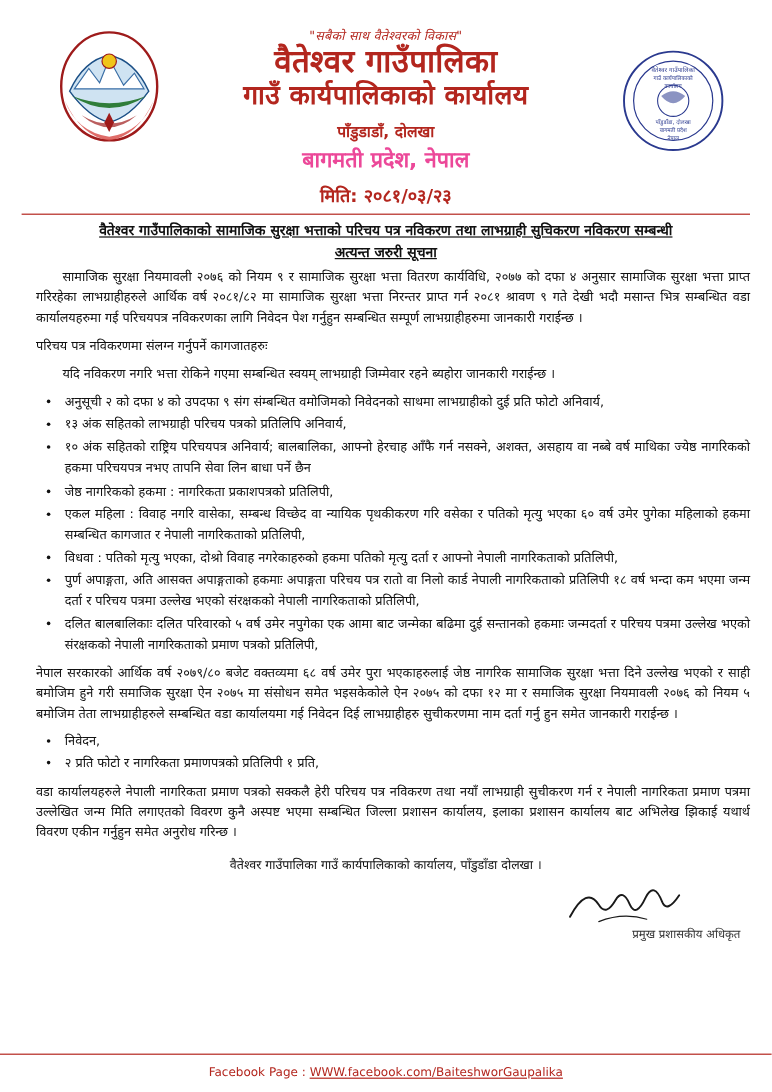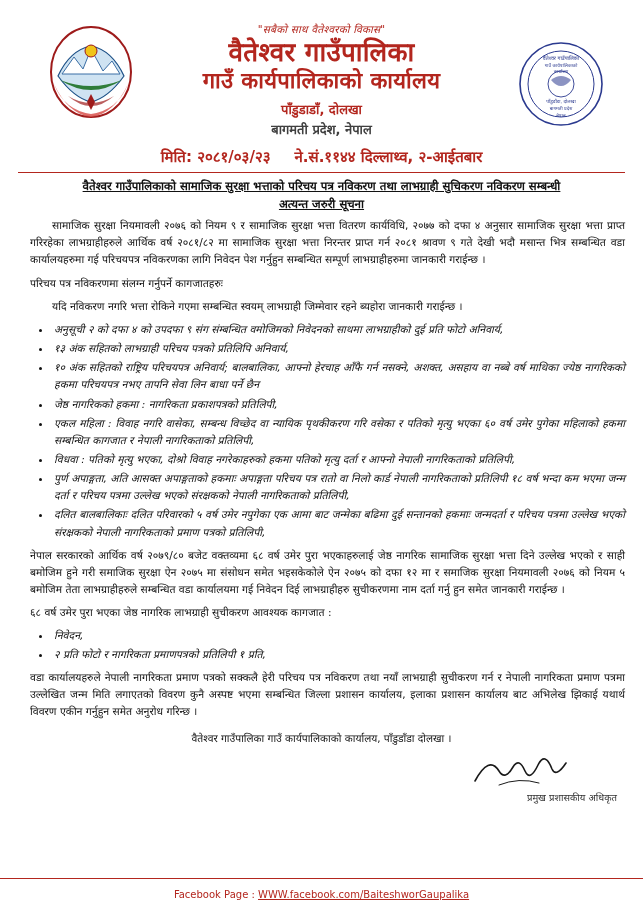--- a/index.html
+++ b/index.html
@@ -46,22 +46,22 @@
     margin-top:1px;
     letter-spacing:.3px;
   }
   .addr1{
     font-size:13px;
     color:#b3261e;
     margin-top:5px;
     font-weight:bold;
   }
   .addr2{
-    font-size:13px;
-    color:#404040;
+    font-size:18px;
+    color:#ec4899;
     margin-top:2px;
     font-weight:bold;
   }
   .emblem{
     position:absolute;
     left:30px;top:14px;
     width:86px;height:96px;
   }
   .emblem svg{display:block;}
   .stamp{
@@ -112,21 +112,20 @@
   .para.indent{text-indent:22px;}
   ul.bullets{
     margin:2px 0 6px 0;
     padding-left:34px;
     list-style:disc;
   }
   ul.bullets li{
     margin-bottom:2px;
     text-align:justify;
     padding-left:2px;
-    font-style:italic;
   }
   ul.bullets.tight li{margin-bottom:1px;}
   .sign-line{
     text-align:center;
     font-size:10.4px;
     margin-top:10px;
   }
   
   .sig-wrap{
     margin-top:4px;
@@ -191,21 +190,20 @@
     </div>
 
     <div class="slogan">"सबैको साथ वैतेश्वरको विकास"</div>
     <div class="org-name">वैतेश्वर गाउँपालिका</div>
     <div class="org-sub">गाउँ कार्यपालिकाको कार्यालय</div>
     <div class="addr1">पाँडुडाडाँ, दोलखा</div>
     <div class="addr2">बागमती प्रदेश, नेपाल</div>
 
     <div class="meta-row">
       <span>मिति: २०८१/०३/२३</span>
-      <span>ने.सं.११४४ दिल्लाथ्व, २-आईतबार</span>
     </div>
     <hr class="hr-red">
   </div>
 
   <div class="doc-title">वैतेश्वर गाउँपालिकाको सामाजिक सुरक्षा भत्ताको परिचय पत्र नविकरण तथा लाभग्राही सुचिकरण नविकरण सम्बन्धी</div>
   <div class="doc-subtitle">अत्यन्त जरुरी सूचना</div>
 
   <div class="body">
 
     <p class="para indent">सामाजिक सुरक्षा नियमावली २०७६ को नियम ९ र सामाजिक सुरक्षा भत्ता वितरण कार्यविधि, २०७७ को दफा ४ अनुसार सामाजिक सुरक्षा भत्ता प्राप्त गरिरहेका लाभग्राहीहरुले आर्थिक वर्ष २०८१/८२ मा सामाजिक सुरक्षा भत्ता निरन्तर प्राप्त गर्न २०८१ श्रावण ९ गते देखी भदौ मसान्त भित्र सम्बन्धित वडा कार्यालयहरुमा गई परिचयपत्र नविकरणका लागि निवेदन पेश गर्नुहुन सम्बन्धित सम्पूर्ण लाभग्राहीहरुमा जानकारी गराईन्छ ।</p>
@@ -217,21 +215,20 @@
       <li>१३ अंक सहितको लाभग्राही परिचय पत्रको प्रतिलिपि अनिवार्य,</li>
       <li>१० अंक सहितको राष्ट्रिय परिचयपत्र अनिवार्य; बालबालिका, आफ्नो हेरचाह आँफै गर्न नसक्ने, अशक्त, असहाय वा नब्बे वर्ष माथिका ज्येष्ठ नागरिकको हकमा परिचयपत्र नभए तापनि सेवा लिन बाधा पर्ने छैन</li>
       <li>जेष्ठ नागरिकको हकमा : नागरिकता प्रकाशपत्रको प्रतिलिपी,</li>
       <li>एकल महिला : विवाह नगरि वासेका, सम्बन्ध विच्छेद वा न्यायिक पृथकीकरण गरि वसेका र पतिको मृत्यु भएका ६० वर्ष उमेर पुगेका महिलाको हकमा सम्बन्धित कागजात र नेपाली नागरिकताको प्रतिलिपी,</li>
       <li>विधवा : पतिको मृत्यु भएका, दोश्रो विवाह नगरेकाहरुको हकमा पतिको मृत्यु दर्ता र आफ्नो नेपाली नागरिकताको प्रतिलिपी,</li>
       <li>पुर्ण अपाङ्गता, अति आसक्त अपाङ्गताको हकमाः अपाङ्गता परिचय पत्र रातो वा निलो कार्ड नेपाली नागरिकताको प्रतिलिपी १८ वर्ष भन्दा कम भएमा जन्म दर्ता र परिचय पत्रमा उल्लेख भएको संरक्षकको नेपाली नागरिकताको प्रतिलिपी,</li>
       <li>दलित बालबालिकाः दलित परिवारको ५ वर्ष उमेर नपुगेका एक आमा बाट जन्मेका बढिमा दुई सन्तानको हकमाः जन्मदर्ता र परिचय पत्रमा उल्लेख भएको संरक्षकको नेपाली नागरिकताको प्रमाण पत्रको प्रतिलिपी,</li>
     </ul>
 
     <p class="para">नेपाल सरकारको आर्थिक वर्ष २०७९/८० बजेट वक्तव्यमा ६८ वर्ष उमेर पुरा भएकाहरुलाई जेष्ठ नागरिक सामाजिक सुरक्षा भत्ता दिने उल्लेख भएको र साही बमोजिम हुने गरी समाजिक सुरक्षा ऐन २०७५ मा संसोधन समेत भइसकेकोले ऐन २०७५ को दफा १२ मा र समाजिक सुरक्षा नियमावली २०७६ को नियम ५ बमोजिम तेता लाभग्राहीहरुले सम्बन्धित वडा कार्यालयमा गई निवेदन दिई लाभग्राहीहरु सुचीकरणमा नाम दर्ता गर्नु हुन समेत जानकारी गराईन्छ ।</p>
-    <p class="para">६८ वर्ष उमेर पुरा भएका जेष्ठ नागरिक लाभग्राही सुचीकरण आवश्यक कागजात :</p>
 
     <ul class="bullets tight">
       <li>निवेदन,</li>
       <li>२ प्रति फोटो र नागरिकता प्रमाणपत्रको प्रतिलिपी १ प्रति,</li>
     </ul>
 
     <p class="para">वडा कार्यालयहरुले नेपाली नागरिकता प्रमाण पत्रको सक्कलै हेरी परिचय पत्र नविकरण तथा नयाँ लाभग्राही सुचीकरण गर्न र नेपाली नागरिकता प्रमाण पत्रमा उल्लेखित जन्म मिति लगाएतको विवरण कुनै अस्पष्ट भएमा सम्बन्धित जिल्ला प्रशासन कार्यालय, इलाका प्रशासन कार्यालय बाट अभिलेख झिकाई यथार्थ विवरण एकीन गर्नुहुन समेत अनुरोध गरिन्छ ।</p>
 
     <div class="sign-line">वैतेश्वर गाउँपालिका गाउँ कार्यपालिकाको कार्यालय, पाँडुडाँडा दोलखा ।</div>
 

